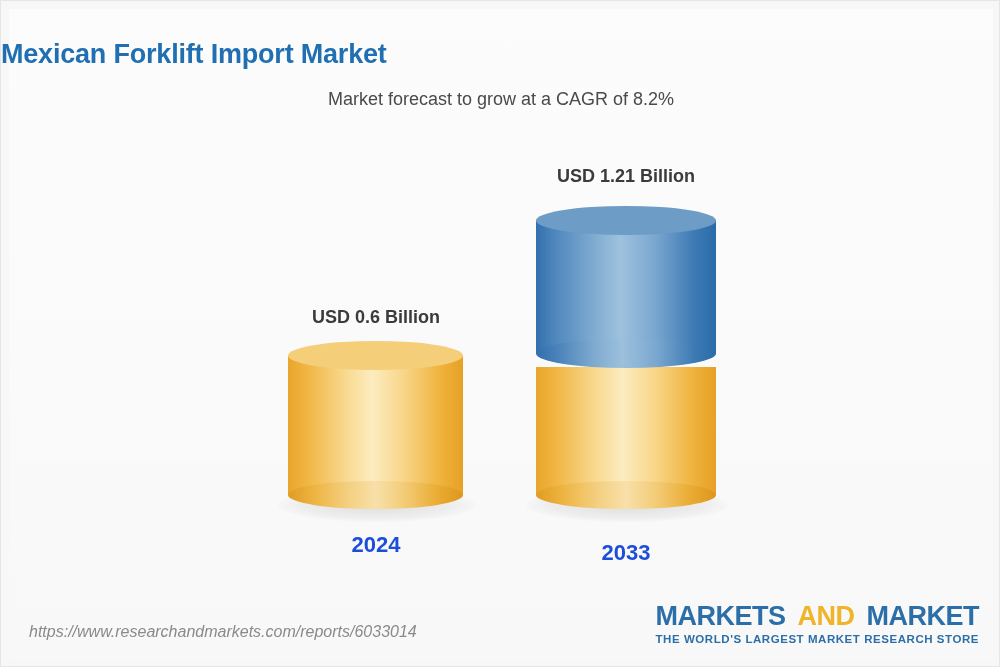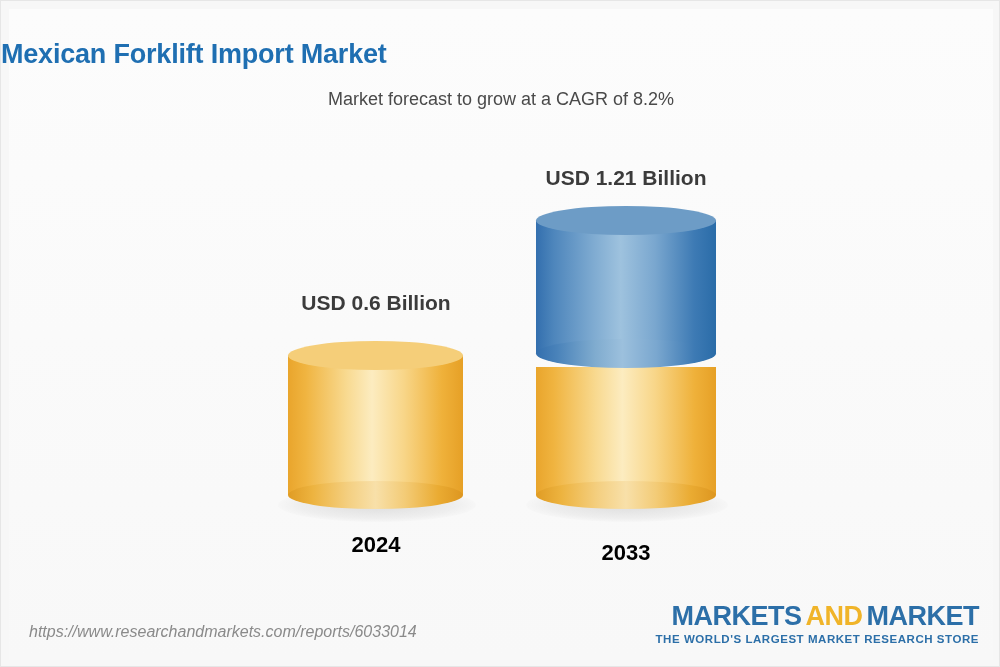--- a/index.html
+++ b/index.html
@@ -33,33 +33,33 @@
   .subtitle{
     position:absolute;left:0;top:88px;width:1000px;
     text-align:center;
     font-size:18px;font-weight:normal;
     color:#4a4a4a;
   }
   
   .vlabel{
     position:absolute;
     text-align:center;
-    font-size:21px;font-weight:bold;
+    font-size:18px;font-weight:bold;
     color:#3b3b3b;
     white-space:nowrap;
   }
-  .vlabel.left{ left:205px;  top:290px; width:340px; }
+  .vlabel.left{ left:205px;  top:306px; width:340px; }
   .vlabel.right{ left:455px; top:165px; width:340px; }
 
   
   .ylabel{
     position:absolute;
     text-align:center;
     font-size:22px;font-weight:bold;
-    color:#000000;
+    color:#1d4ed8;
   }
   .ylabel.left{ left:275px; top:531px; width:200px; }
   .ylabel.right{ left:525px; top:531px; width:200px;margin-top:8px; }
 
   
   .cyl{ position:absolute; }
 
   .shadow{
     position:absolute;
     border-radius:50%;
@@ -117,21 +117,21 @@
     position:absolute;right:20px;top:602px;
     text-align:right;
   }
   .logo-main{
     font-size:27px;font-weight:bold;letter-spacing:-0.5px;
     color:#2c6fa8;line-height:1;
   }
   .logo-and{ color:#f0b429; }
   .logo-sub{
     font-size:11.5px;font-weight:bold;letter-spacing:0.55px;
-    color:#2c6fa8;margin-top:4px;line-height:1;text-align:center;
+    color:#2c6fa8;margin-top:4px;line-height:1;
   }
 </style>
 </head>
 <body>
 
 <div class="canvas">
   <div class="inner-plate"></div>
 
   <div class="title">Mexican Forklift Import Market</div>
   <div class="subtitle">Market forecast to grow at a CAGR of 8.2%</div>
@@ -162,16 +162,16 @@
 
   <div class="vlabel left">USD 0.6 Billion</div>
   <div class="vlabel right">USD 1.21 Billion</div>
 
   <div class="ylabel left">2024</div>
   <div class="ylabel right">2033</div>
 
   <div class="url">https://www.researchandmarkets.com/reports/6033014</div>
 
   <div class="logo">
-    <div class="logo-main"><span>MARKETS</span><span class="logo-and" style="margin:0 4px;">AND</span><span>MARKET</span></div>
+    <div class="logo-main"><span>MARKETS</span><span class="logo-and" style="margin:0 12px;">AND</span><span>MARKET</span></div>
     <div class="logo-sub">THE WORLD'S LARGEST MARKET RESEARCH STORE</div>
   </div>
 </div>
 
 </body></html>

